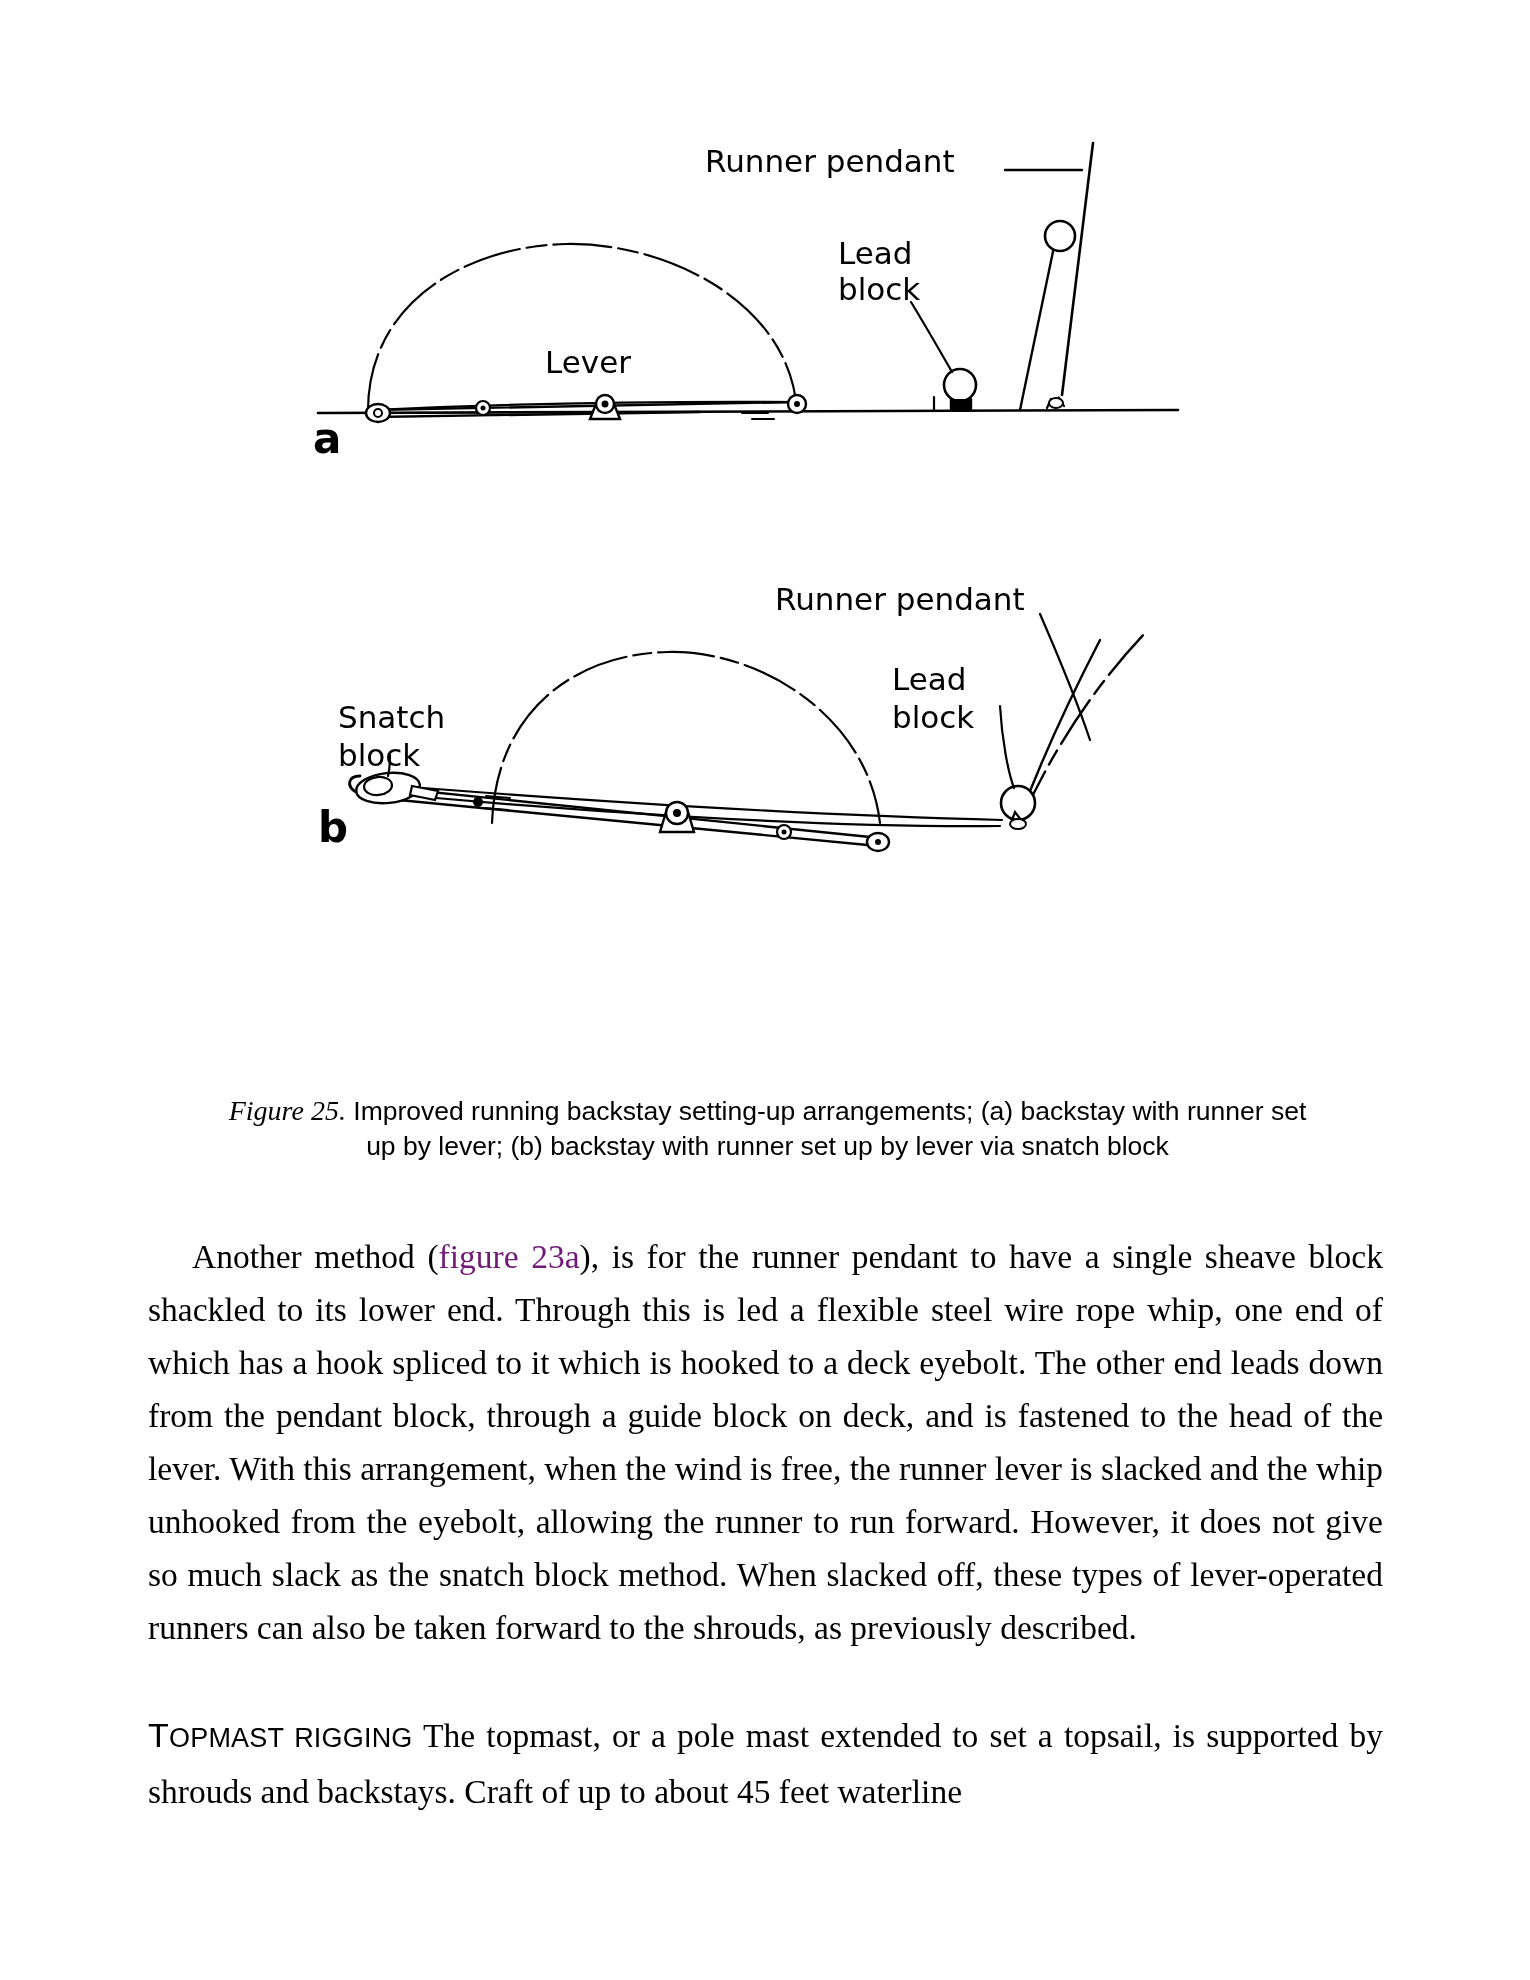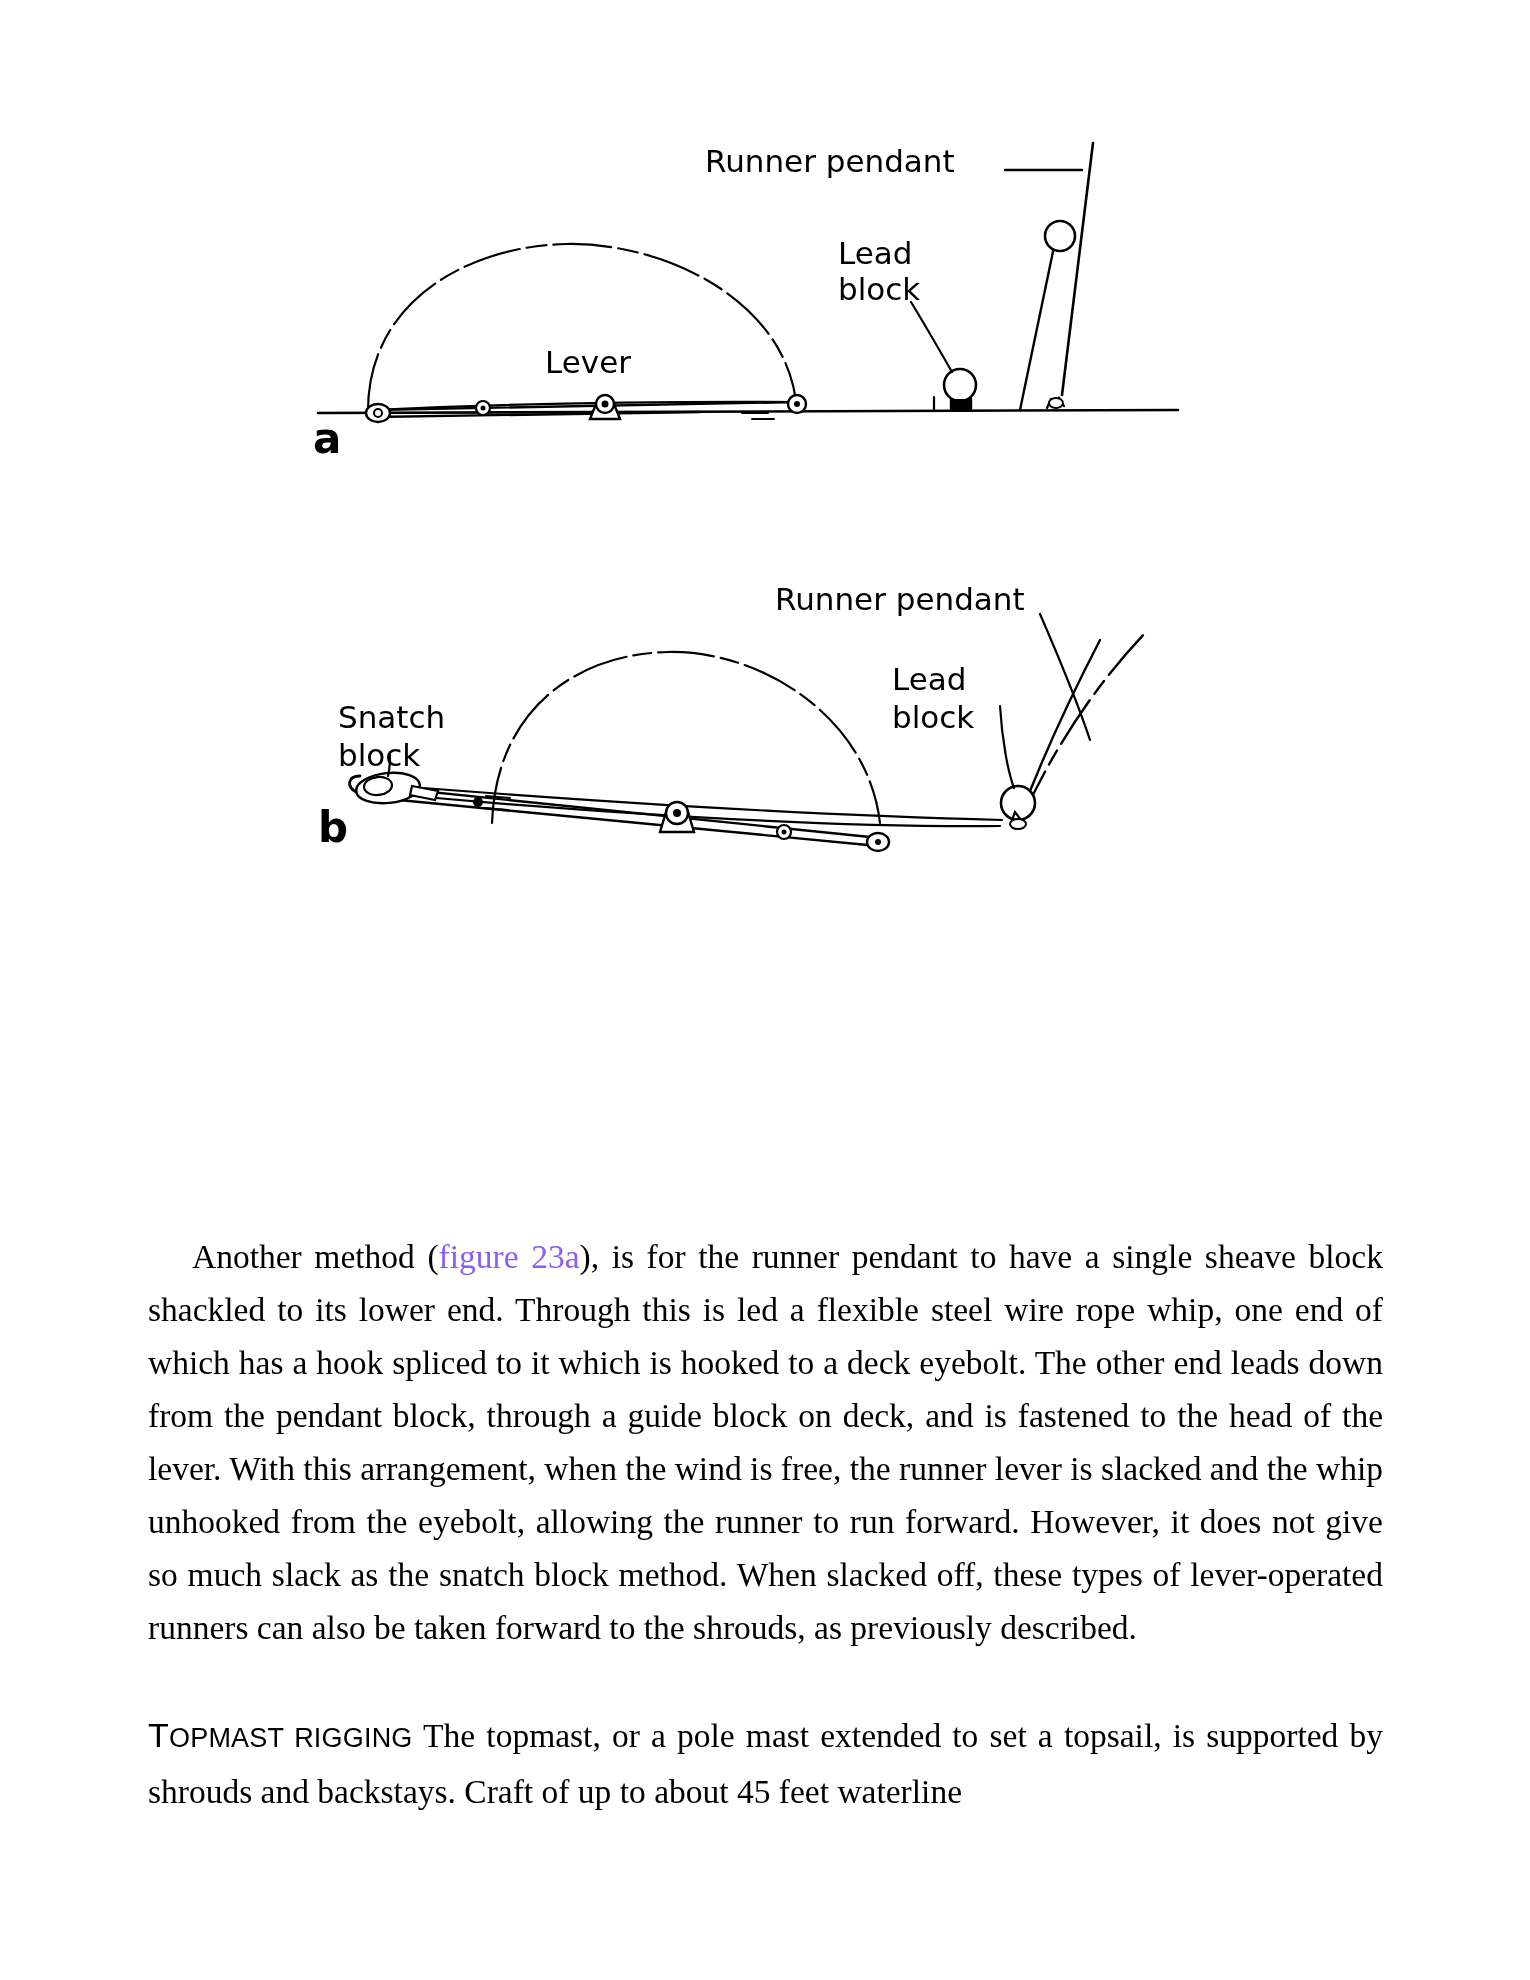--- a/index.html
+++ b/index.html
@@ -68,21 +68,21 @@
     font-size: 33.5px;
     line-height: 53px;
     color: #000000;
     text-align: justify;
     text-justify: inter-word;
   }
   #para-1 { top: 1196px; }
   #para-2 { top: 1675px; }
 
   .indent { display: inline-block; width: 44px; }
-  .link { color: #8b5cf6; text-decoration: none; }
+  .link { color: #701a75; text-decoration: none; }
   .smallcaps-head {
     font-family: "Liberation Sans", sans-serif;
     font-weight: 400;
     font-size: 27px;
     letter-spacing: 0.2px;
   }
   .smallcaps-head .cap1 { font-size: 34px; }
 </style>
 </head>
 <body>
@@ -191,20 +191,24 @@
 
       <text class="diagram-label" x="775" y="40">Runner pendant</text>
       <text class="diagram-label" x="892" y="120">Lead</text>
       <text class="diagram-label" x="892" y="158">block</text>
       <text class="diagram-label" x="338" y="158">Snatch</text>
       <text class="diagram-label" x="338" y="196">block</text>
       <text class="panel-letter" x="318" y="272">b</text>
     </svg>
   </div>
 
+  <div class="caption">
+    <span class="fig-num">Figure 25.</span><span> Improved running backstay setting-up arrangements; (a) backstay with runner set</span>
+    <span class="caption-line2">up by lever; (b) backstay with runner set up by lever via snatch block</span>
+  </div>
 
   <p class="body-text" id="para-1">
     <span class="indent"></span><span>Another method (</span><a class="link" href="#">figure 23a</a><span>), is for the runner pendant to have a single sheave block shackled to its lower end. Through this is led a flexible steel wire rope whip, one end of which has a hook spliced to it which is hooked to a deck eyebolt. The other end leads down from the pendant block, through a guide block on deck, and is fastened to the head of the lever. With this arrangement, when the wind is free, the runner lever is slacked and the whip unhooked from the eyebolt, allowing the runner to run forward. However, it does not give so much slack as the snatch block method. When slacked off, these types of lever-operated runners can also be taken forward to the shrouds, as previously described.</span>
   </p>
 
   <p class="body-text" id="para-2">
     <span class="smallcaps-head"><span class="cap1">T</span><span>OPMAST RIGGING</span></span><span> The topmast, or a pole mast extended to set a topsail, is supported by shrouds and backstays. Craft of up to about 45 feet waterline</span>
   </p>
 
 </div>

